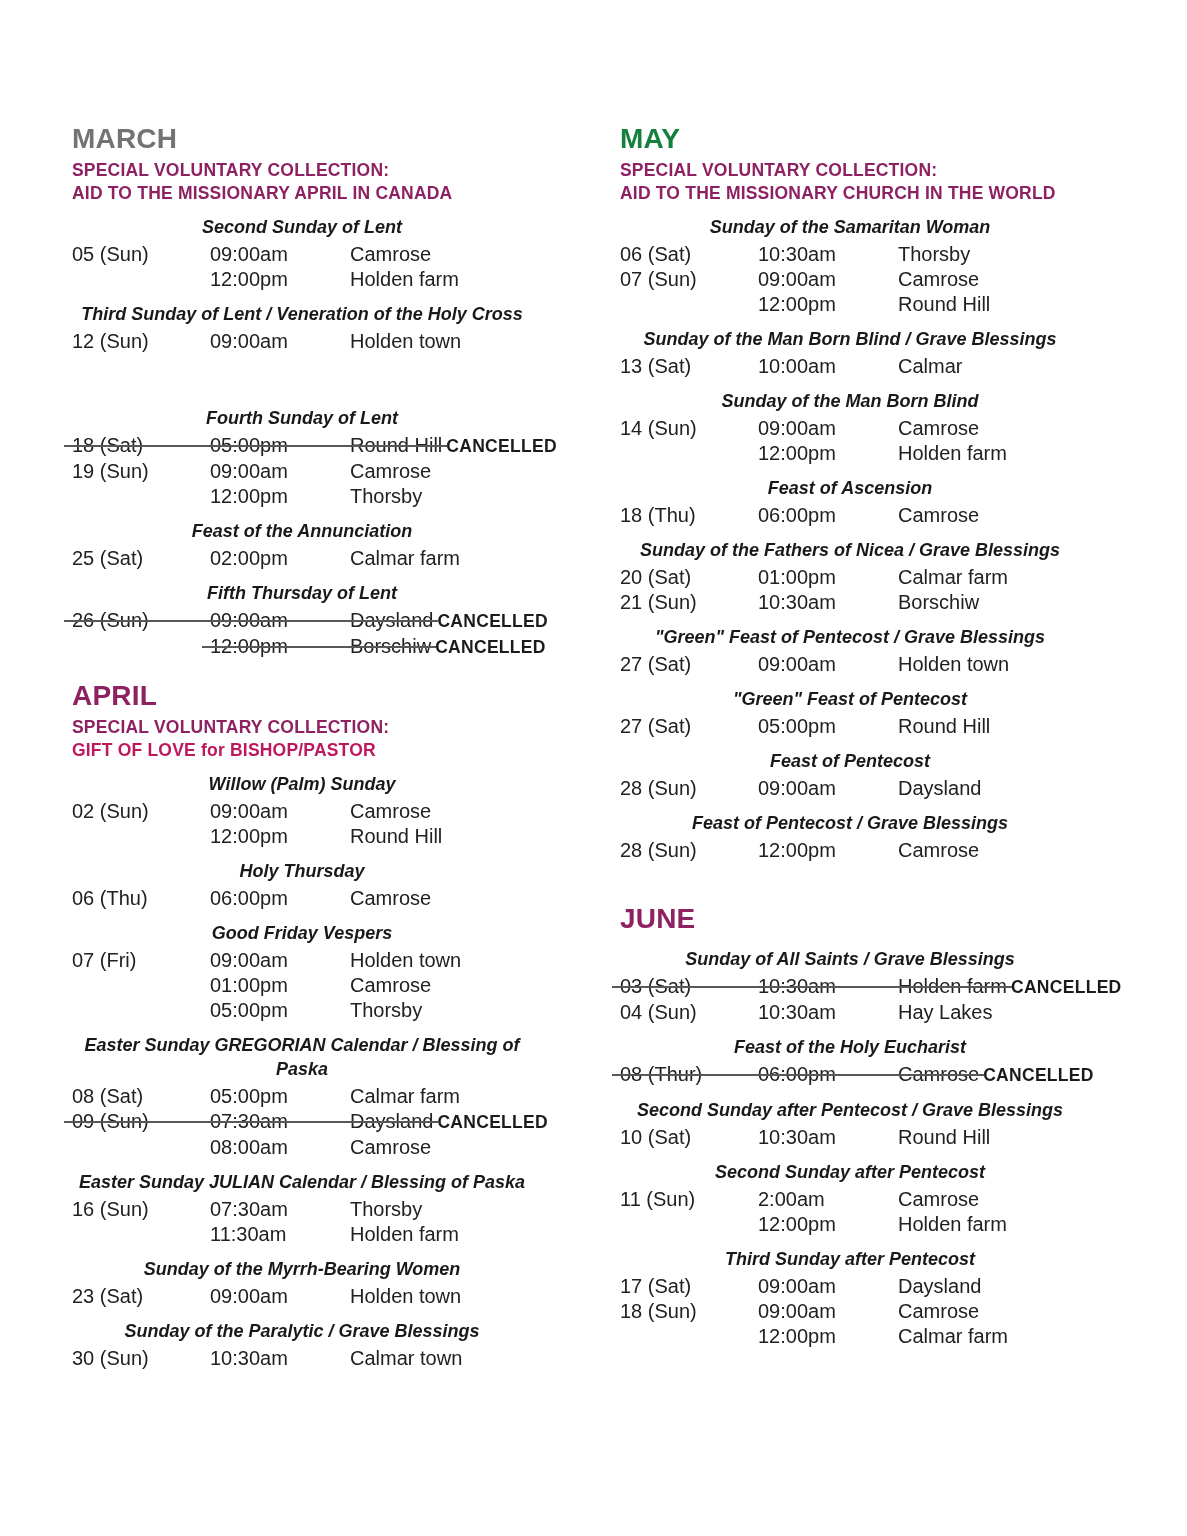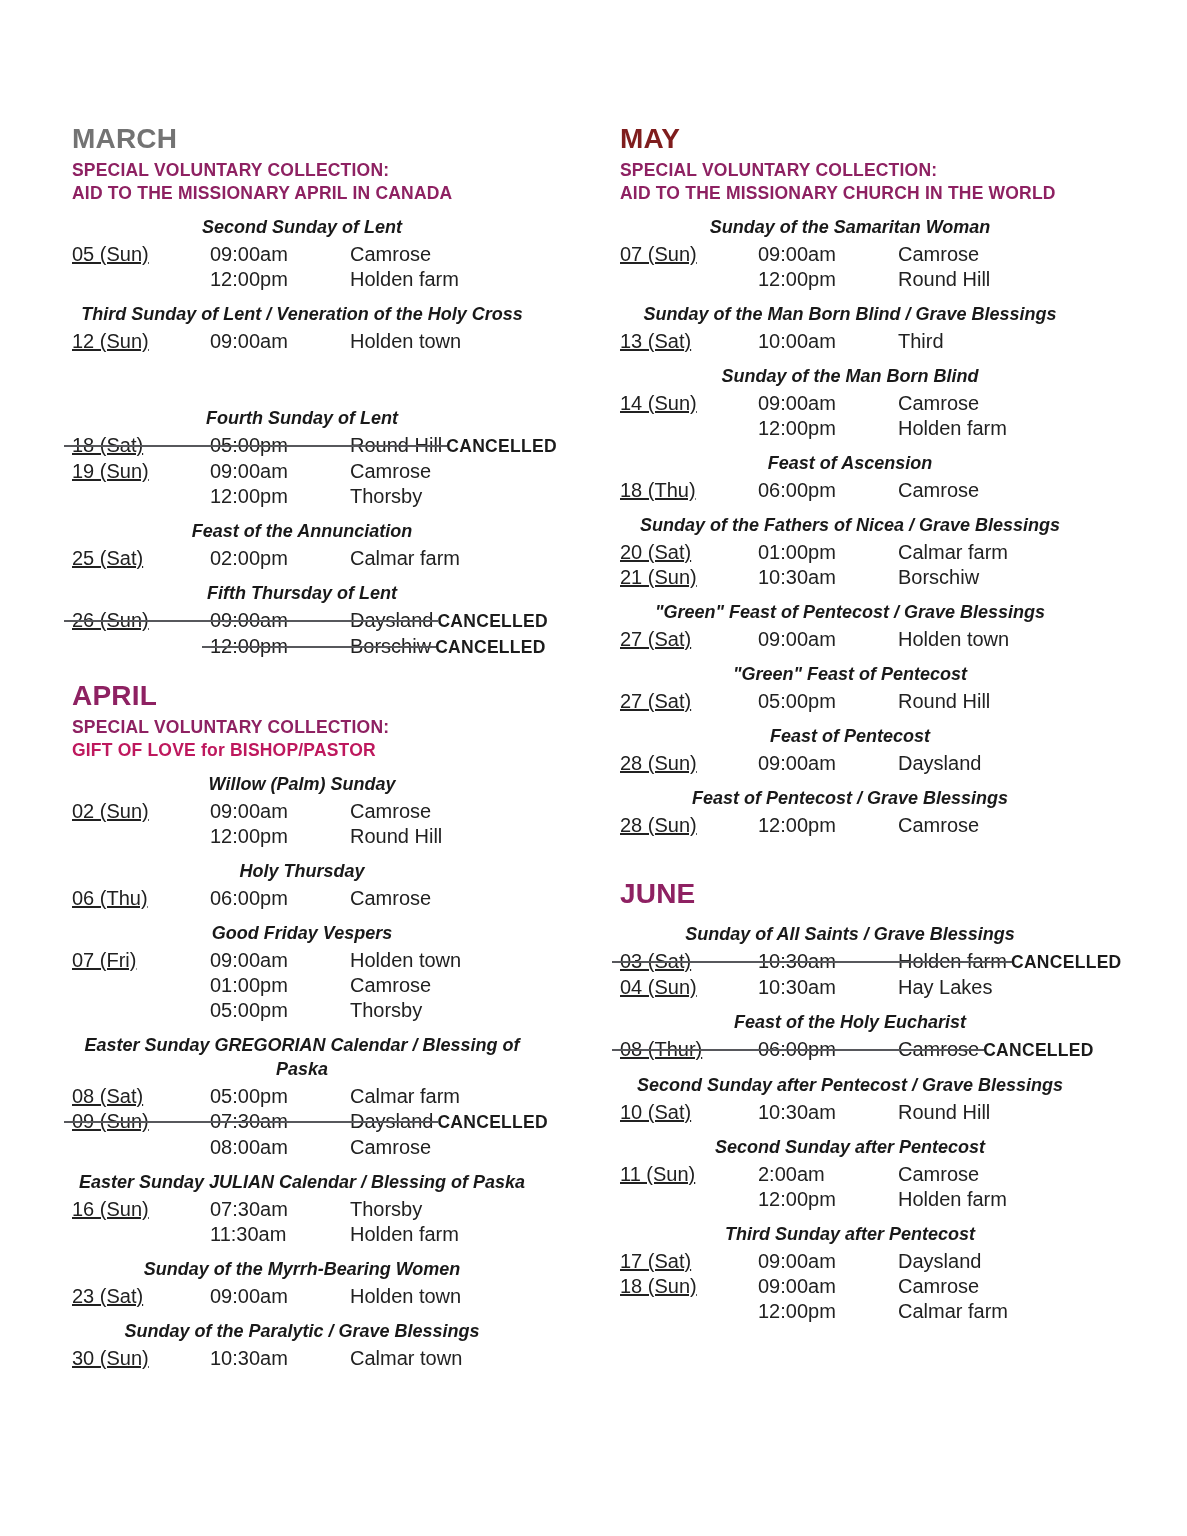--- a/index.html
+++ b/index.html
@@ -46,21 +46,21 @@
     text-align:center;
     color:#191919;
   }
   .row{
     font-size:20px;
     line-height:25px;
     white-space:nowrap;
     color:#212121;
   }
   .cell{display:inline-block;vertical-align:top;}
-  .cell.date{width:138px;text-decoration:underline;}
+  .cell.date{width:138px;}
   .cell.time{width:140px;}
   .struck{position:relative;display:inline-block;vertical-align:top;}
   .struck::after{
     content:"";
     position:absolute;
     left:-8px;right:-5px;top:12px;
     height:2px;
     background:#57585c;
   }
   .cancelled{
@@ -183,38 +183,39 @@
     <h3 class="heading">Sunday of the Paralytic / Grave Blessings</h3>
     <div class="rows">
               <div class="row"><span class="cell date">30 (Sun)</span><span class="cell time">10:30am</span><span class="cell loc">Calmar town</span></div>
             </div>
   </div>
 </div>
   </section>
 </div>
   <div class="col right">
   <section class="month">
-    <h2 class="month-title" style="color: #7f1d1d;">MAY</h2>
+    <h2 class="month-title" style="color: #15803d;">MAY</h2>
     <div class="collection">
           <div class="collection-line" style="color: rgb(142, 33, 98);">SPECIAL VOLUNTARY COLLECTION:</div>
           <div class="collection-line" style="color: rgb(142, 33, 98);">AID TO THE MISSIONARY CHURCH IN THE WORLD</div>
         </div>
     <div class="sections">
   <div class="section">
     <h3 class="heading">Sunday of the Samaritan Woman</h3>
     <div class="rows">
+              <div class="row"><span class="cell date">06 (Sat)</span><span class="cell time">10:30am</span><span class="cell loc">Thorsby</span></div>
               <div class="row"><span class="cell date">07 (Sun)</span><span class="cell time">09:00am</span><span class="cell loc">Camrose</span></div>
               <div class="row"><span class="cell date"></span><span class="cell time">12:00pm</span><span class="cell loc">Round Hill</span></div>
             </div>
   </div>
 
   <div class="section">
     <h3 class="heading">Sunday of the Man Born Blind / Grave Blessings</h3>
     <div class="rows">
-              <div class="row"><span class="cell date">13 (Sat)</span><span class="cell time">10:00am</span><span class="cell loc">Third</span></div>
+              <div class="row"><span class="cell date">13 (Sat)</span><span class="cell time">10:00am</span><span class="cell loc">Calmar</span></div>
             </div>
   </div>
 
   <div class="section">
     <h3 class="heading">Sunday of the Man Born Blind</h3>
     <div class="rows">
               <div class="row"><span class="cell date">14 (Sun)</span><span class="cell time">09:00am</span><span class="cell loc">Camrose</span></div>
               <div class="row"><span class="cell date"></span><span class="cell time">12:00pm</span><span class="cell loc">Holden farm</span></div>
             </div>
   </div>

